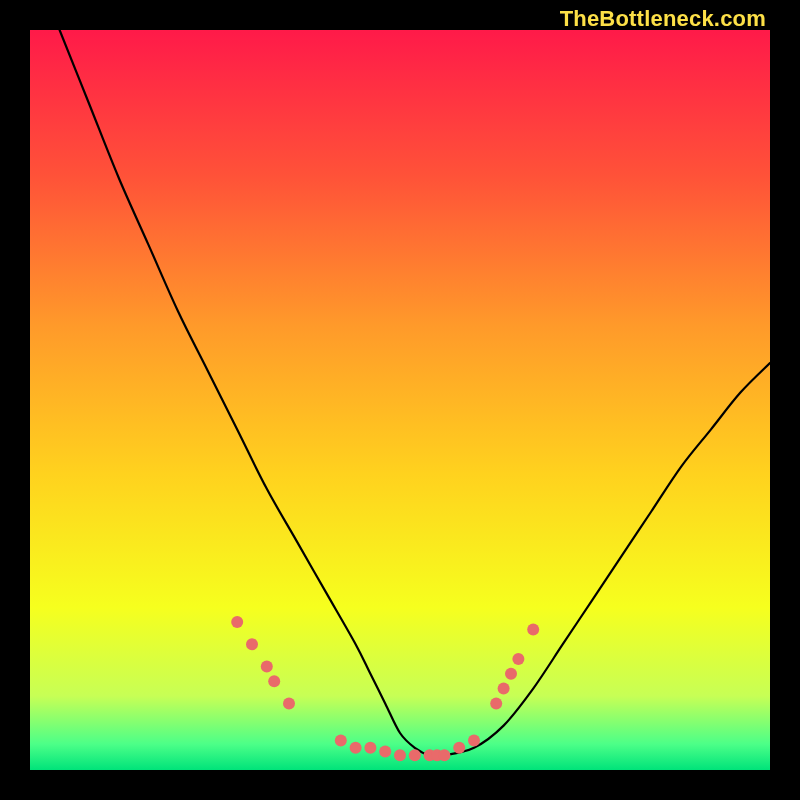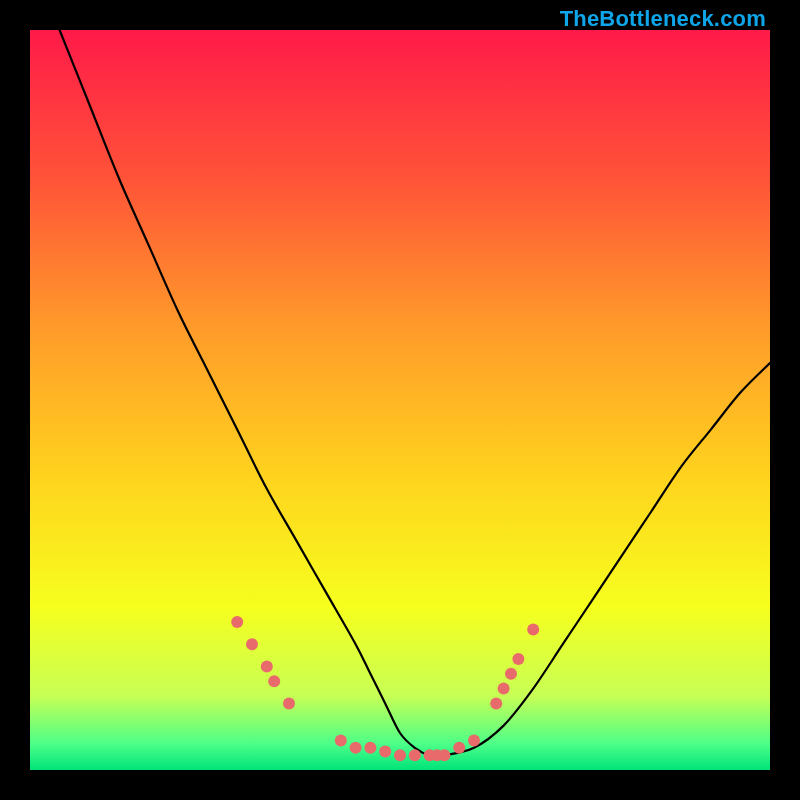--- a/index.html
+++ b/index.html
@@ -23,21 +23,21 @@
     position: absolute;
     left: 0;
     top: 0;
     width: 740px;
     height: 740px;
   }
   .watermark {
     position: absolute;
     top: 6px;
     right: 34px;
-    color: #0ea5e9;
+    color: #fde047;
     font-size: 22px;
     font-weight: 600;
     letter-spacing: 0.2px;
     user-select: none;
   }
   svg {
     display: block;
   }
 </style>
 </head>

